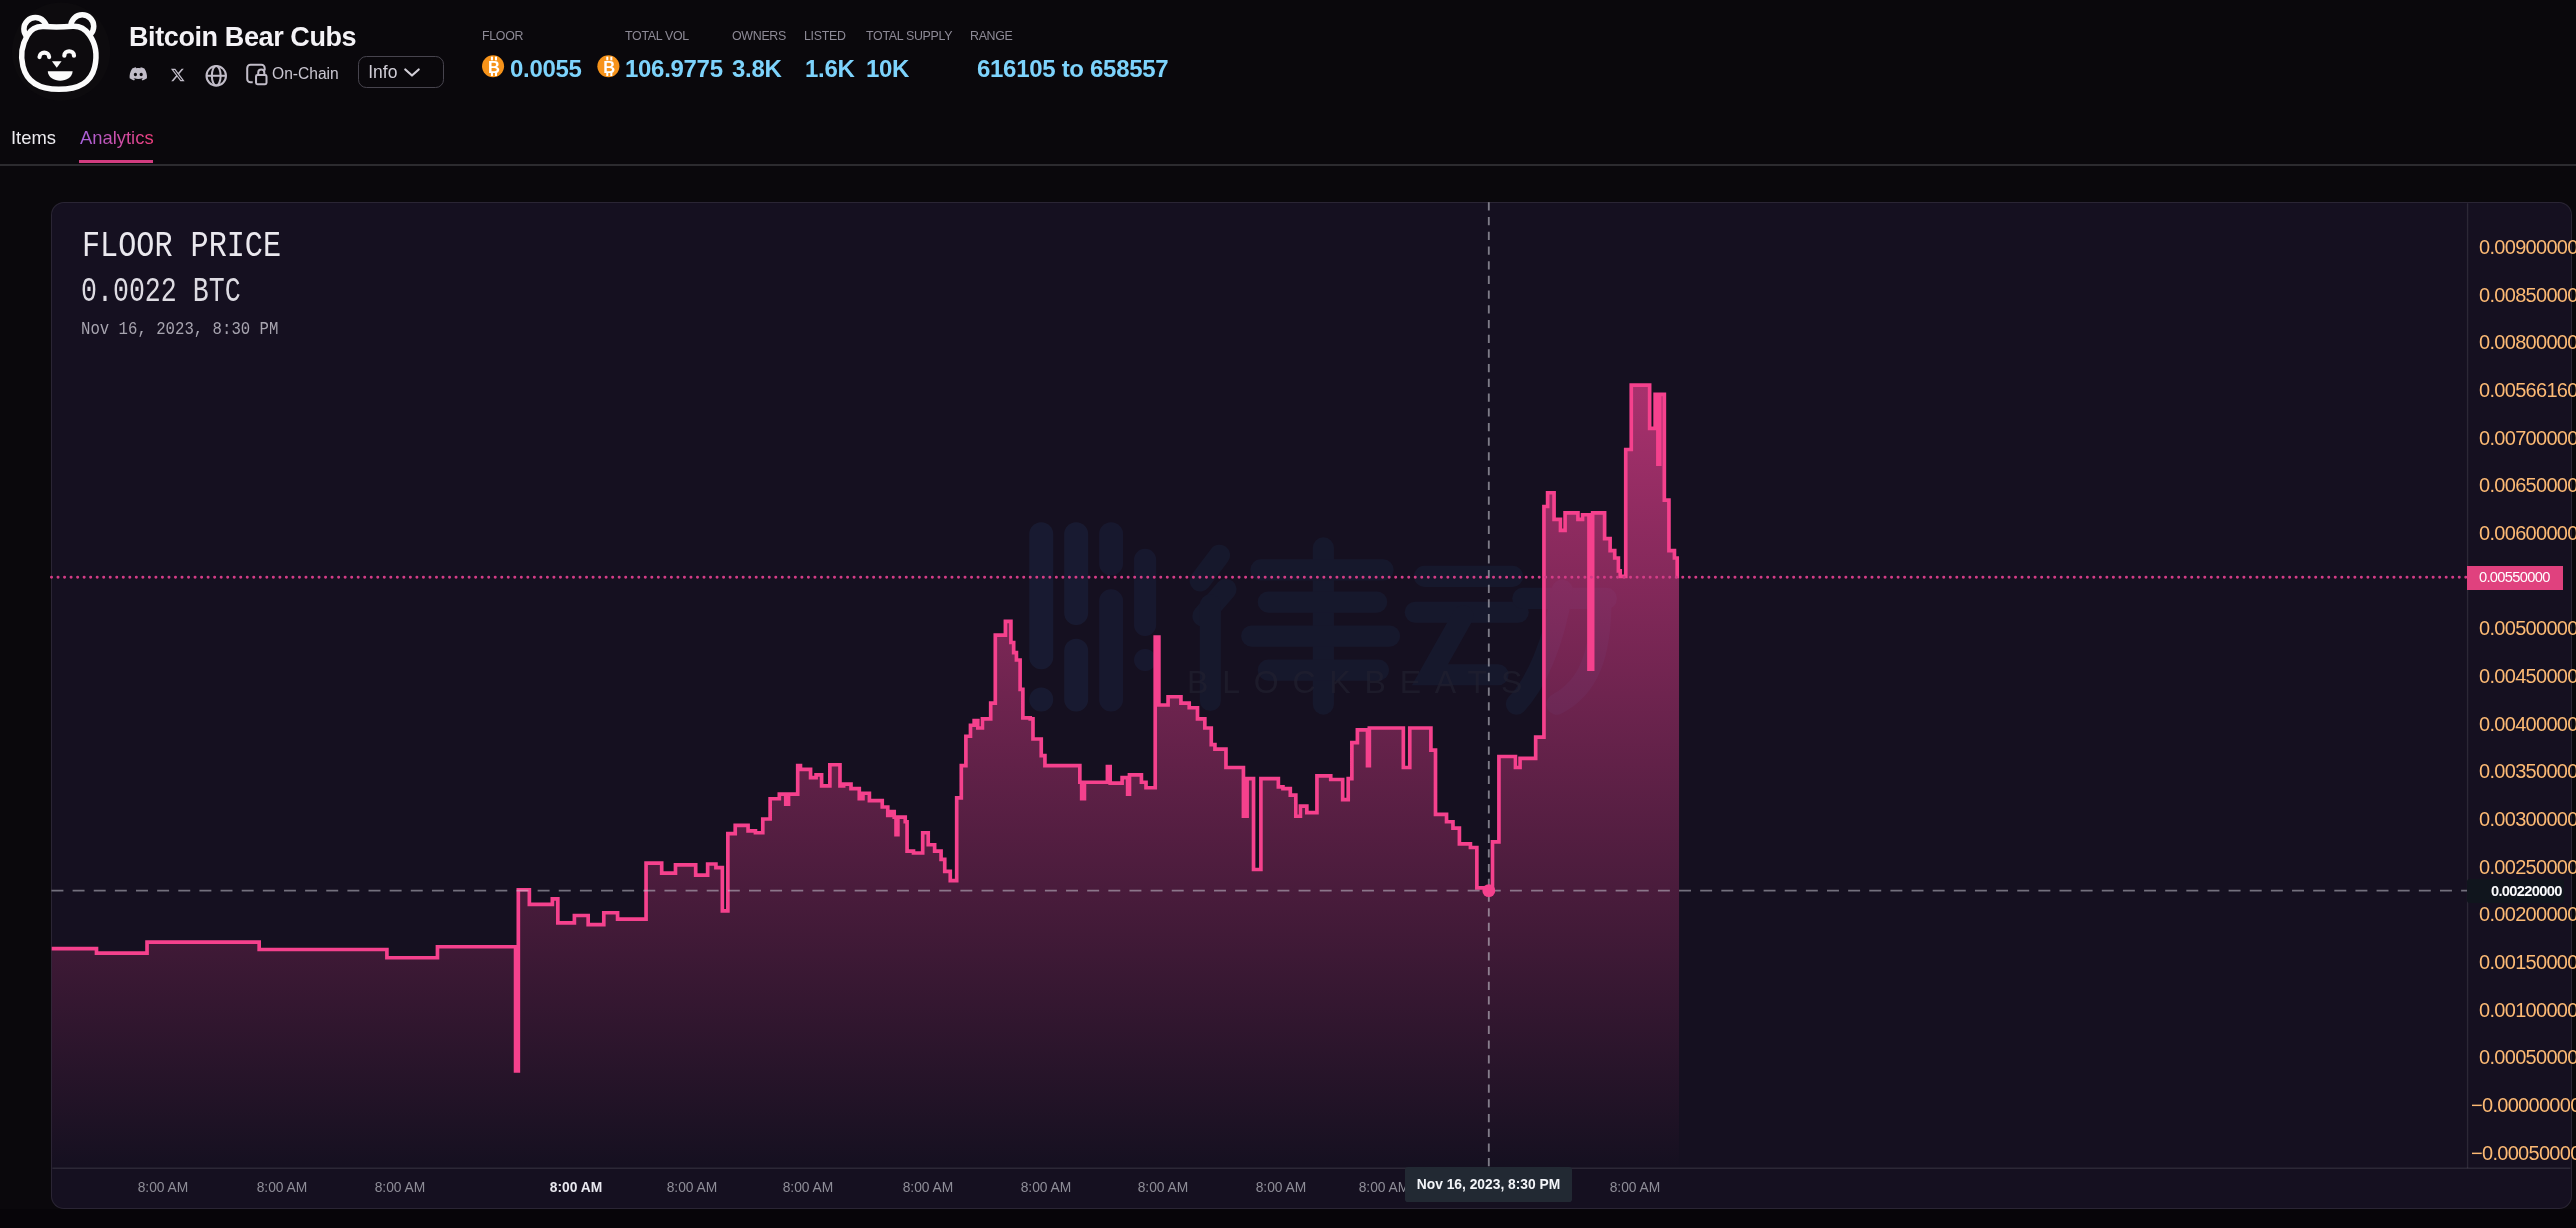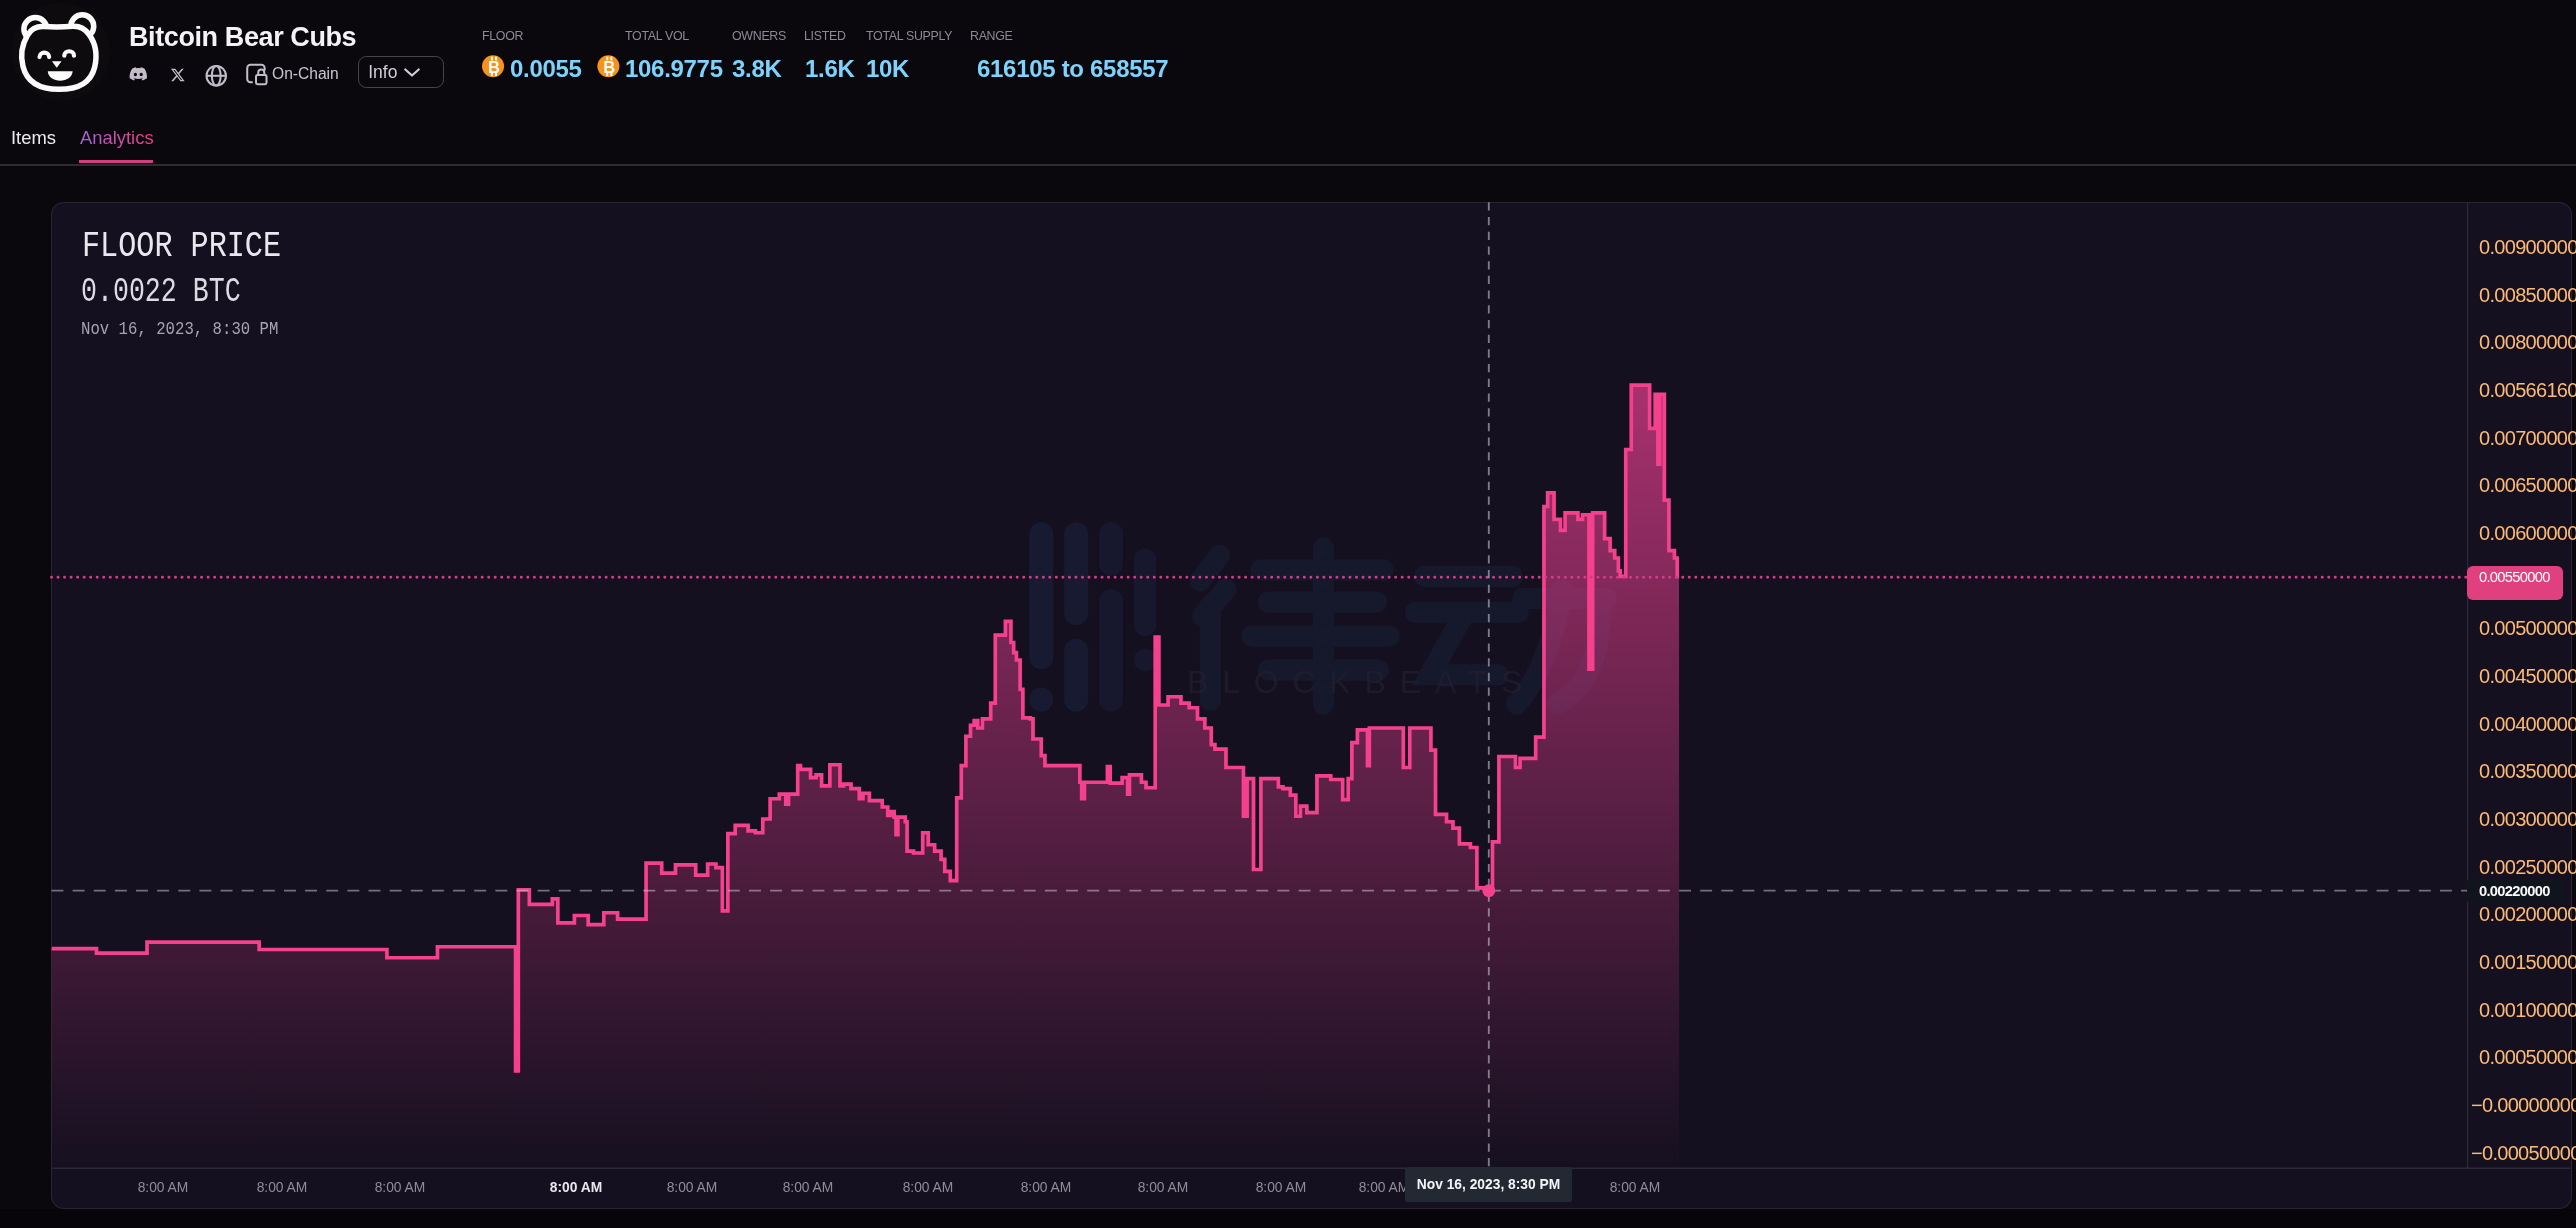--- a/index.html
+++ b/index.html
@@ -6,26 +6,26 @@
   font-family:"Liberation Sans",sans-serif;-webkit-font-smoothing:antialiased;}
 .abs{position:absolute;}
 #page{position:absolute;left:0;top:0;width:2576px;height:1209px;background:#0a080c;}
 #panel{position:absolute;left:51px;top:202px;width:2521px;height:1007px;
   background:#151020;border:0.9px solid rgba(255,255,255,0.09);border-radius:13px;box-sizing:border-box;}
 .ylab{position:absolute;font-size:20px;letter-spacing:-0.7px;color:#fdba74;white-space:nowrap;}
 .xlab{position:absolute;top:1180px;width:110px;text-align:center;font-size:13.8px;color:#8e8d97;}
 .xlab-b{color:#e8e7ee;font-weight:bold;}
 #tooltip{position:absolute;left:1405px;top:1167px;width:167px;height:35px;background:#222933;border-radius:2.8px;
   color:#f3f5f9;font-weight:bold;font-size:13.8px;text-align:center;line-height:35px;}
-#pinklab{position:absolute;left:2467px;top:566px;width:96px;height:34px;background:#e0417e;border-radius:6px;
+#pinklab{position:absolute;left:2467px;top:566px;width:96px;height:24px;background:#e0417e;border-radius:0;
   color:#fff;font-size:14.7px;letter-spacing:-0.7px;line-height:22px;}
 #pinklab span{margin-left:12px;}
 #lab22{position:absolute;left:2467px;top:879px;width:97px;height:24px;background:#10151d;border-radius:2.8px;
   color:#fbfbfd;font-weight:bold;font-size:14.7px;letter-spacing:-0.7px;line-height:24px;}
-#lab22 span{margin-left:12px;}
+#lab22 span{margin-left:24px;}
 #fp-title{position:absolute;left:82px;top:225px;font-family:"Liberation Mono",monospace;font-size:37px;color:#eae8ee;transform:scaleX(0.815);transform-origin:left top;white-space:nowrap;}
 #fp-val{position:absolute;left:81px;top:272px;font-family:"Liberation Mono",monospace;font-size:35px;color:#dddbe2;transform:scaleX(0.76);transform-origin:left top;white-space:nowrap;}
 #fp-date{position:absolute;left:81px;top:319px;font-family:"Liberation Mono",monospace;font-size:17.5px;color:#a7a4af;transform:scaleX(0.895);transform-origin:left top;white-space:nowrap;}
 #title{position:absolute;left:129px;top:22px;font-size:27px;font-weight:bold;color:#f4f2f6;letter-spacing:-0.4px;}
 .statlab{position:absolute;top:28.5px;font-size:12.4px;color:#8d8a96;letter-spacing:-0.3px;}
 .statval{position:absolute;top:55px;font-size:24px;font-weight:bold;color:#7dd3fc;letter-spacing:-0.3px;}
 #onchain{position:absolute;left:272px;top:65px;font-size:15.6px;color:#cac6d1;text-align:center;}
 #infobtn{position:absolute;left:358px;top:56px;width:86px;height:32px;border:1.8px solid #47444e;border-radius:8.3px;box-sizing:border-box;
   color:#d2cfd8;font-size:17.5px;}
 #infobtn span{position:absolute;left:9.2px;top:4.6px;}

